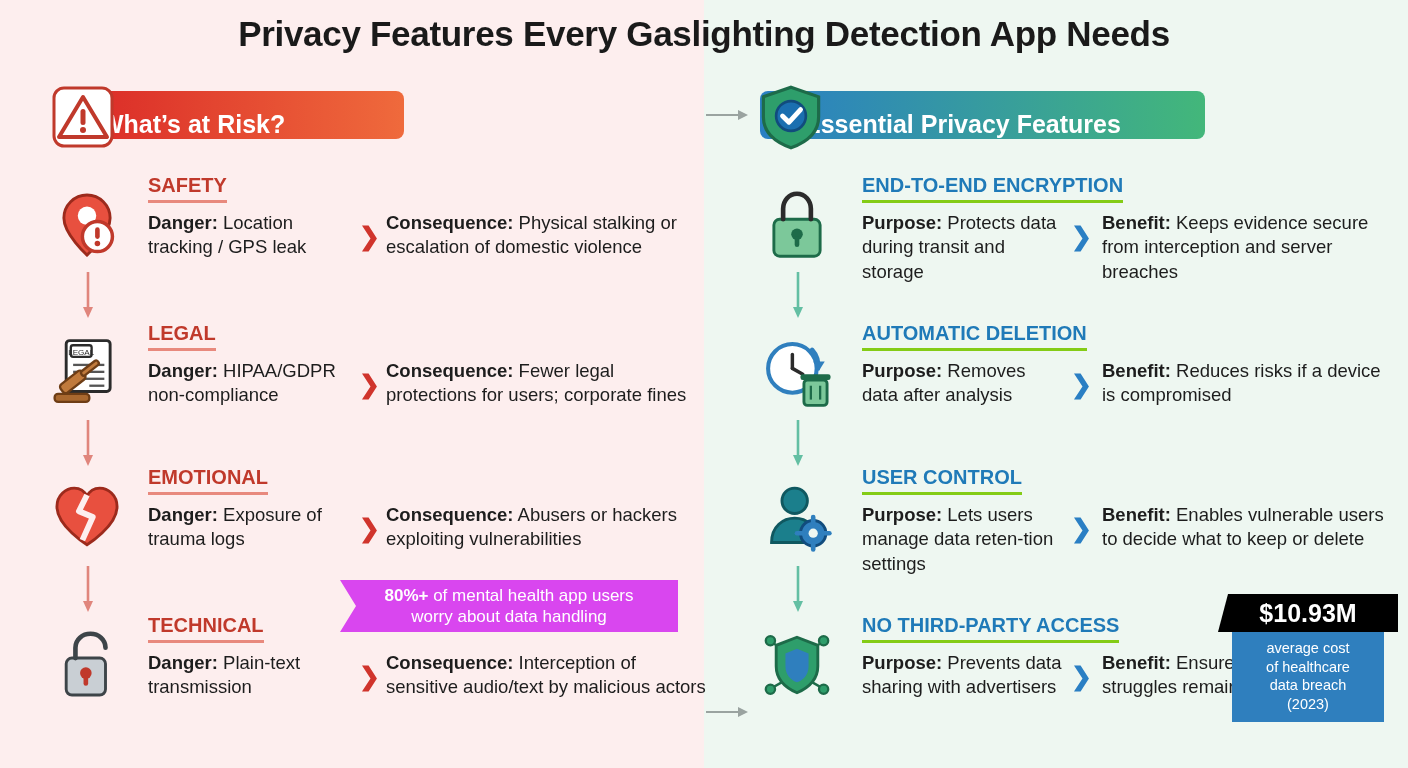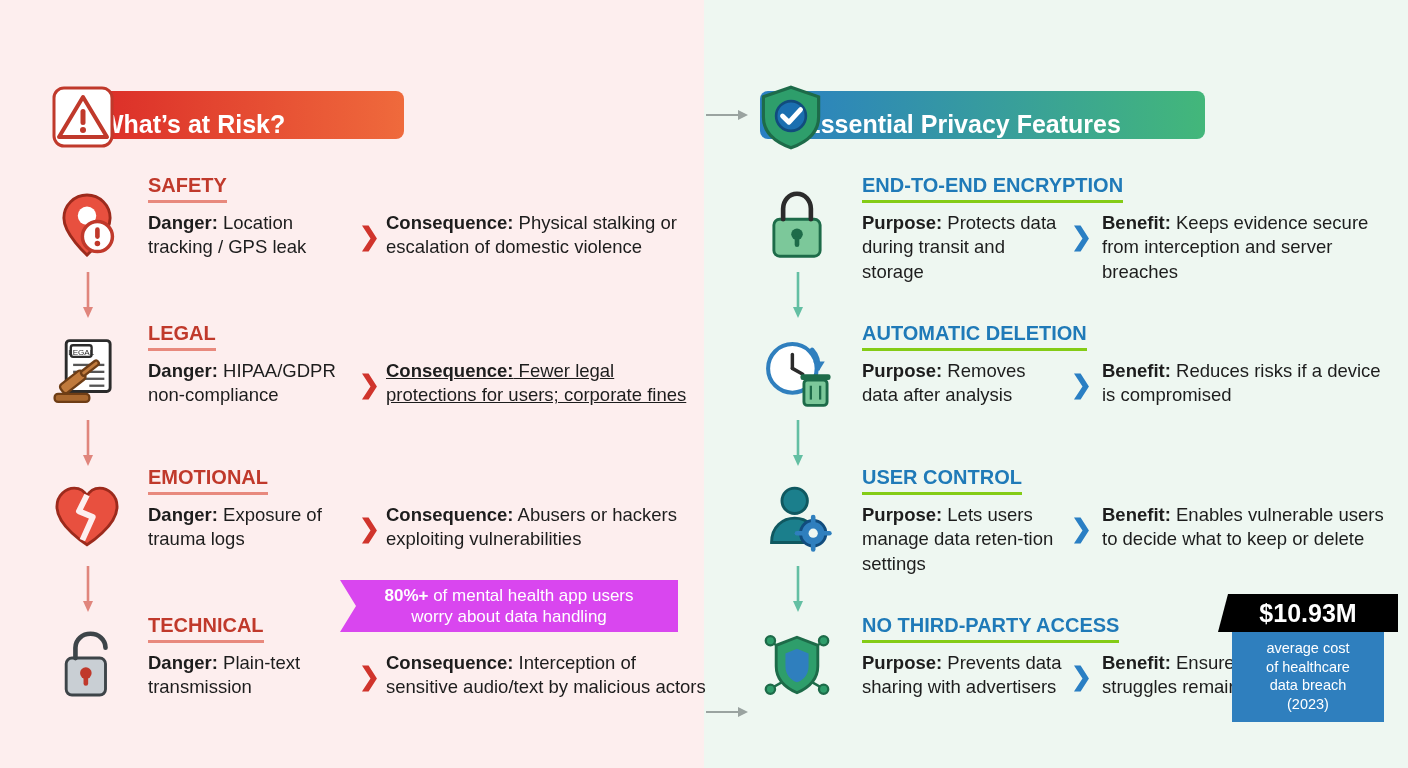--- a/index.html
+++ b/index.html
@@ -137,20 +137,21 @@
   .side-arrow { position: absolute; }
 </style>
 </head>
 <body>
 
 <div id="canvas">
 
   <div class="half" id="left-panel"></div>
   <div class="half" id="right-panel"></div>
 
+  <div id="title">Privacy Features Every Gaslighting Detection App Needs</div>
 
   <div class="banner" id="risk-banner">
     <span>What’s at Risk?</span>
   </div>
   <svg class="banner-icon" style="left:52px; top:85px;" viewBox="0 0 64 64">
     <rect x="2" y="3" width="58" height="58" rx="10" fill="#ffffff" stroke="#c0392b" stroke-width="3"></rect>
     <path d="M31 12 L55 52 H7 Z" fill="none" stroke="#c0392b" stroke-width="4" stroke-linejoin="round"></path>
     <rect x="28.5" y="24" width="5" height="16" rx="2.5" fill="#c0392b"></rect>
     <circle cx="31" cy="45" r="3" fill="#c0392b"></circle>
   </svg>
@@ -200,21 +201,21 @@
       <g transform="rotate(-38 20 40)">
         <rect x="8" y="35" width="24" height="9" rx="3" fill="#c07a3c" stroke="#6e3d15" stroke-width="2"></rect>
         <rect x="30" y="37" width="18" height="4.5" rx="2" fill="#c07a3c" stroke="#6e3d15" stroke-width="2"></rect>
       </g>
     </svg>
     <div class="sec-head red" style="left:98px; top:-14px;">LEGAL</div>
     <div class="txtcol" style="left:98px; top:23px; width:215px;">
       <b>Danger:</b><span> HIPAA/GDPR non-compliance</span>
     </div>
     <div class="chev red" style="left:309px; top:36px;">❯</div>
-    <div class="txtcol" style="left:336px; top:23px; width:310px;text-decoration:underline;">
+    <div class="txtcol" style="left:336px; top:23px; width:310px;">
       <b>Consequence:</b><span> Fewer legal protections for users; corporate fines</span>
     </div>
   </div>
 
   <svg class="vconn" style="left:80px; top:420px; height:48px;" viewBox="0 0 16 48">
     <line x1="8" y1="0" x2="8" y2="36" stroke="#e0857c" stroke-width="2.6"></line>
     <path d="M8 46 L3 35 H13 Z" fill="#e0857c"></path>
   </svg>
 
   <div class="row" style="left:50px; top:480px; width:640px;">

